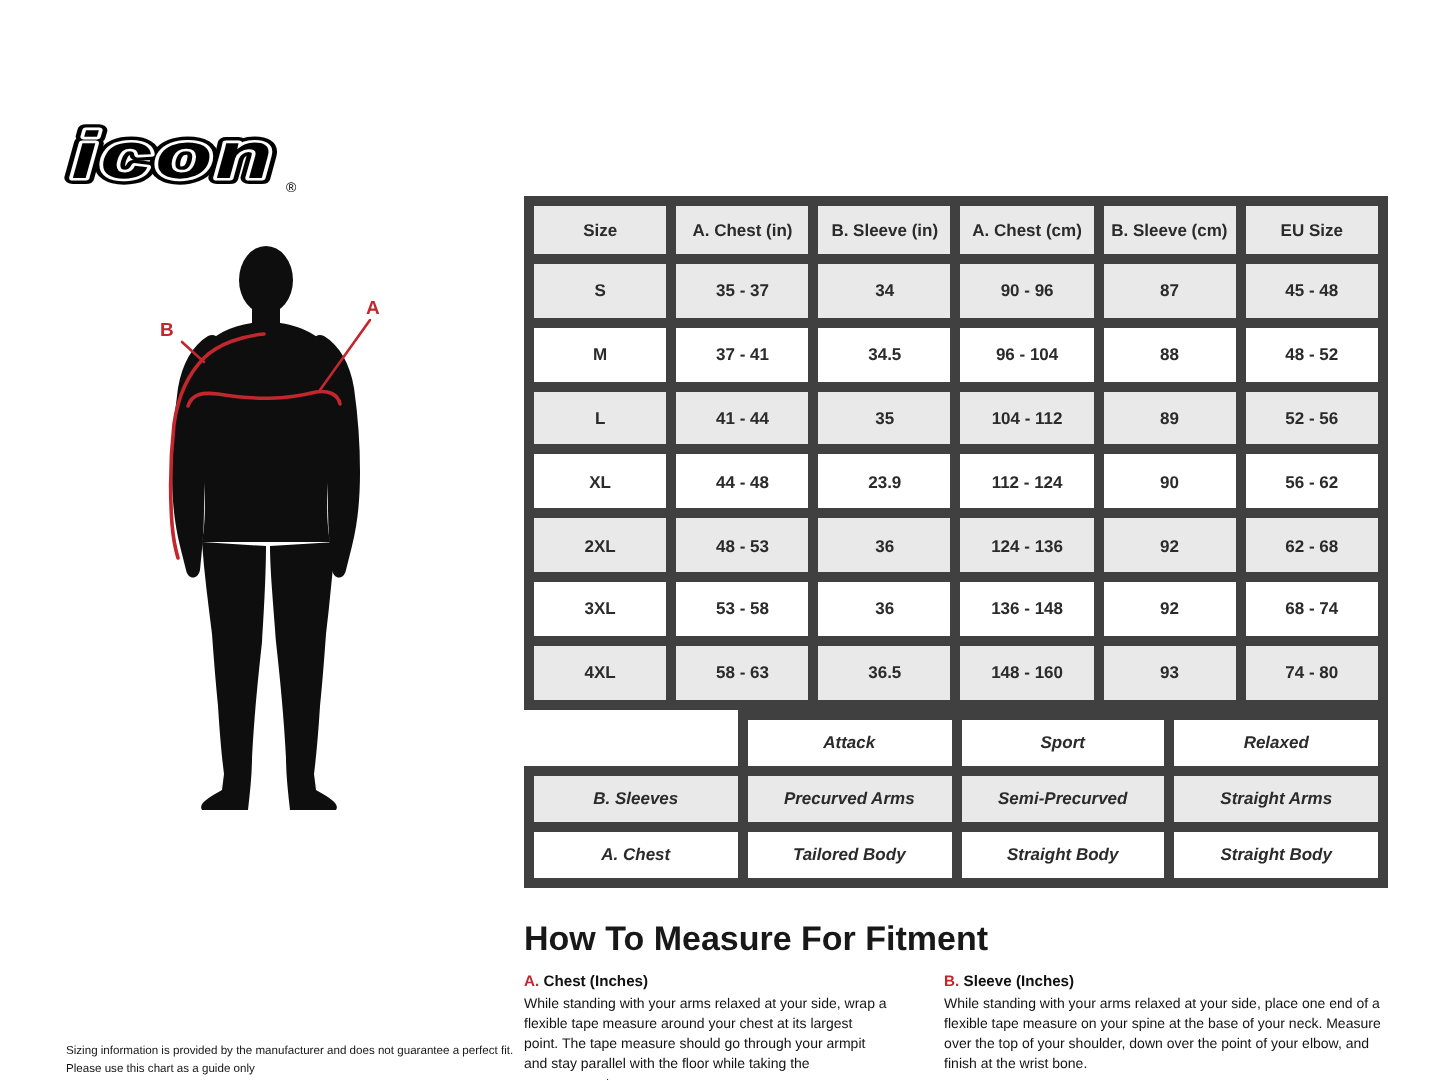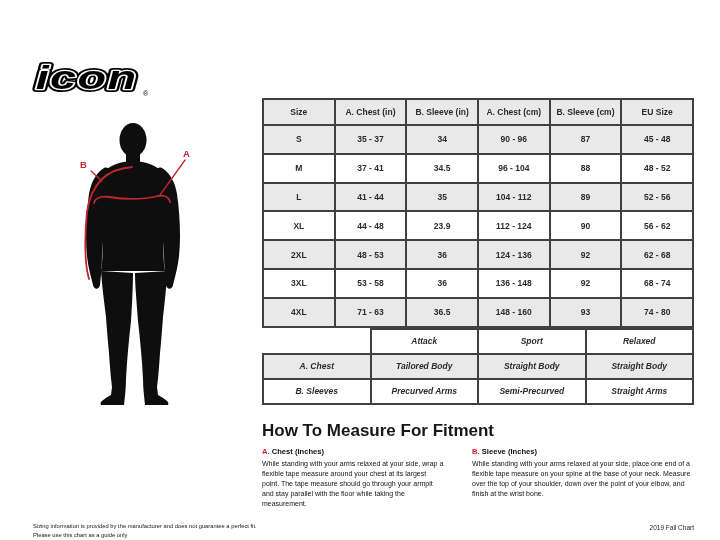--- a/index.html
+++ b/index.html
@@ -20,21 +20,21 @@
   .content { position:absolute; left:262px; top:61px; width:432px; }
   .section-title {
     font-size:13.5px; font-weight:bold; color:#181818;
     margin:0 0 12px 0; letter-spacing:0;
   }
   .section-title.styles { margin:21px 0 9px 0; }
   .section-title.measure { font-size:17px; margin:16px 0 6px 0; }
 
   table { width:100%; border-collapse:collapse; table-layout:fixed; }
   th, td {
-    border:2px solid #404040; text-align:center; vertical-align:middle;
+    border:5px solid #404040; text-align:center; vertical-align:middle;
     font-size:8.5px; font-weight:bold; color:#2b2b2b; padding:0 2px;
   }
   .size-table th { height:24px; }
   .size-table td { height:26.8px; }
   .size-table thead tr { background:#e9e9e9; }
   .size-table tbody tr:nth-child(odd) { background:#e9e9e9; }
 
   .styles-table th, .styles-table td { height:23px;font-style:italic; }
   .styles-table .blank { border:none; background:#ffffff; }
   .styles-table tbody tr:first-child { background:#e9e9e9; }
@@ -148,51 +148,51 @@
         <tr>
           <td>3XL</td>
           <td>53 - 58</td>
           <td>36</td>
           <td>136 - 148</td>
           <td>92</td>
           <td>68 - 74</td>
         </tr>
         <tr>
           <td>4XL</td>
-          <td>71 - 63</td>
+          <td>58 - 63</td>
           <td>36.5</td>
           <td>148 - 160</td>
           <td>93</td>
           <td>74 - 80</td>
         </tr>
       </tbody>
     </table>
 
 
     <table class="styles-table">
       <thead>
         <tr>
           <th class="blank"></th>
           <th>Attack</th>
           <th>Sport</th>
           <th>Relaxed</th>
         </tr>
       </thead>
       <tbody>
         <tr>
+          <td>B. Sleeves</td>
+          <td>Precurved Arms</td>
+          <td>Semi-Precurved</td>
+          <td>Straight Arms</td>
+        </tr>
+        <tr>
           <td>A. Chest</td>
           <td>Tailored Body</td>
           <td>Straight Body</td>
           <td>Straight Body</td>
-        </tr>
-        <tr>
-          <td>B. Sleeves</td>
-          <td>Precurved Arms</td>
-          <td>Semi-Precurved</td>
-          <td>Straight Arms</td>
         </tr>
       </tbody>
     </table>
 
     <h3 class="section-title measure">How To Measure For Fitment</h3>
 
     <div class="measure-cols">
       <div class="m-col-a">
         <p class="m-head"><span class="letter">A.</span> <span>Chest (Inches)</span></p>
         <p class="m-body">While standing with your arms relaxed at your side, wrap a flexible tape measure around your chest at its largest point. The tape measure should go through your armpit and stay parallel with the floor while taking the measurement.</p>

